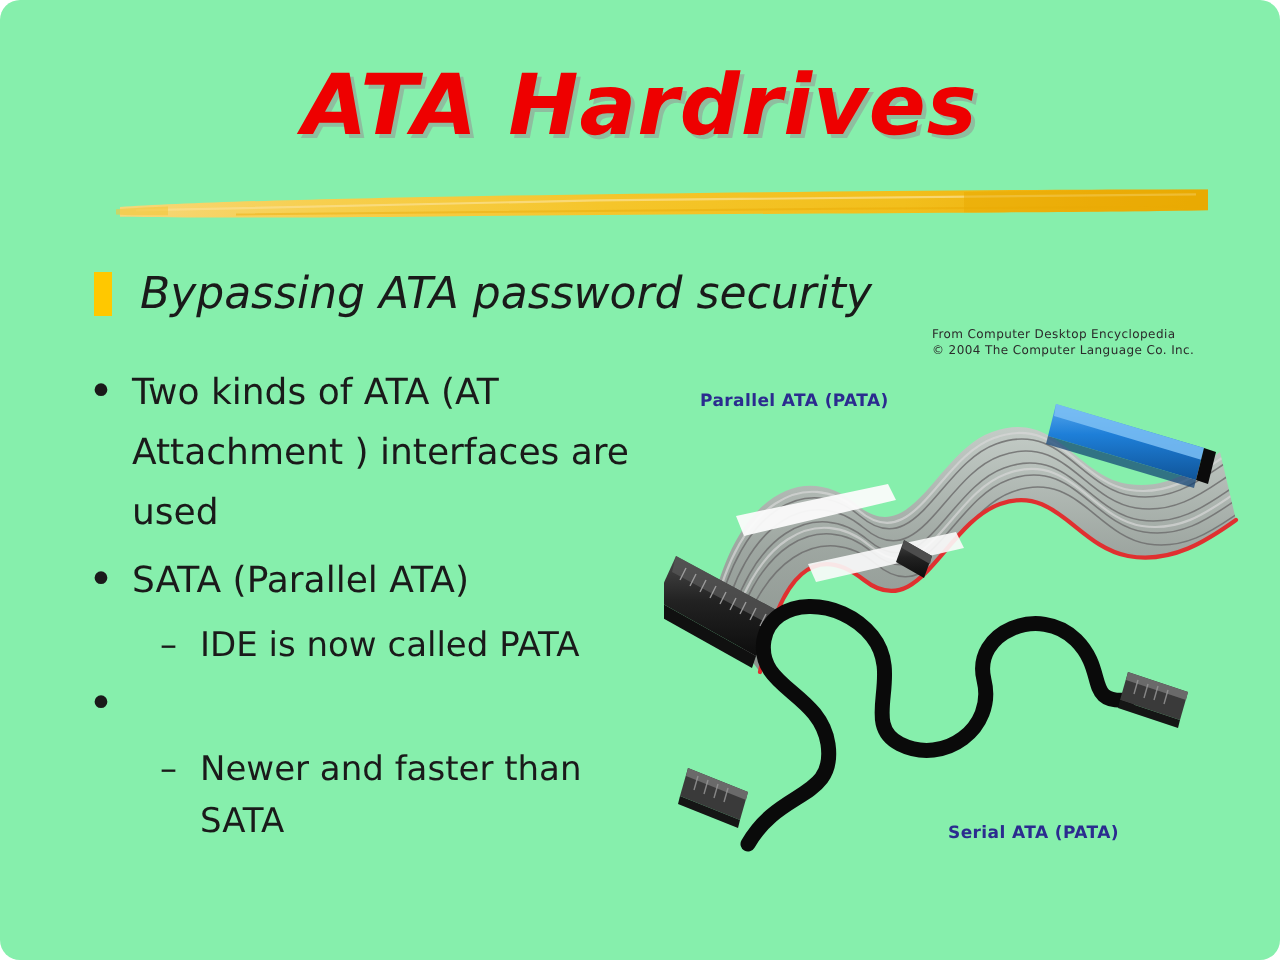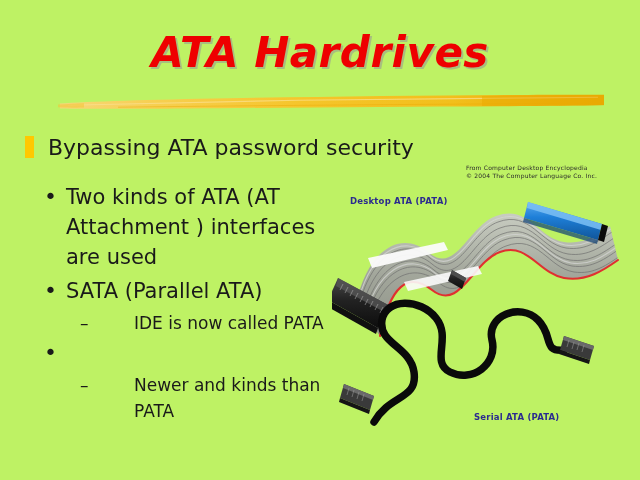--- a/index.html
+++ b/index.html
@@ -8,22 +8,23 @@
     padding: 0;
     background: #ffffff;
   }
   body {
     font-family: "Liberation Sans", sans-serif;
   }
   .slide {
     position: relative;
     width: 640px;
     height: 480px;
-    background: #bef264;
+    background: #86efac;
     overflow: hidden;
+    border-radius: 10px;
   }
 
   
   .title-wrap {
     position: absolute;
     left: 0;
     top: 28px;
     width: 640px;
     text-align: center;
   }
@@ -44,24 +45,25 @@
     position: absolute;
     left: 58px;
     top: 92px;
     width: 548px;
     height: 20px;
   }
 
   
   .heading-row {
     position: absolute;
-    left: 25px;
+    left: 47px;
     top: 136px;
     display: flex;
     align-items: flex-start;
+    font-style: italic;
   }
   .heading-marker {
     width: 9px;
     height: 22px;
     background: #ffc800;
     margin-right: 14px;
     flex: 0 0 auto;
   }
   .heading-text {
     font-family: "DejaVu Sans", sans-serif;
@@ -93,34 +95,33 @@
     color: #1a1a1a;
   }
 
   .lvl1 { margin-left: 0px; }
   .lvl1 .mark {
     font-size: 22px;
     line-height: 30px;
     width: 22px;
   }
   .lvl1 .txt {
-    font-size: 21px;
+    font-size: 18px;
     line-height: 30px;
   }
 
   .lvl2 { margin-left: 36px; margin-bottom: 2px; }
   .lvl2 .mark {
     font-size: 17px;
     line-height: 26px;
     width: 20px;
   }
   .lvl2 .txt {
     font-size: 17px;
     line-height: 26px;
-    margin-left: 34px;
   }
 
   
   .figure {
     position: absolute;
     left: 332px;
     top: 160px;
     width: 300px;
     height: 290px;
   }
@@ -199,32 +200,32 @@
     </div>
     <div class="bullet lvl2">
       <span class="mark">–</span>
       <span class="txt">IDE is now called PATA</span>
     </div>
     <div class="bullet lvl1">
       <span class="mark">•</span>
     </div>
     <div class="bullet lvl2">
       <span class="mark">–</span>
-      <span class="txt">Newer and kinds than PATA</span>
+      <span class="txt">Newer and faster than SATA</span>
     </div>
   </div>
 
   <div class="figure">
 
     <div class="credit">
       <div>From Computer Desktop Encyclopedia</div>
       <div>© 2004  The Computer Language Co. Inc.</div>
     </div>
 
-    <div class="fig-label label-pata">Desktop ATA (PATA)</div>
+    <div class="fig-label label-pata">Parallel ATA (PATA)</div>
     <div class="fig-label label-sata">Serial ATA (PATA)</div>
 
     <svg class="fig-svg" width="300" height="264" viewBox="0 0 300 264" xmlns="http://www.w3.org/2000/svg">
       <defs>
         <linearGradient id="ribGrad" x1="0" y1="0" x2="0" y2="1">
           <stop offset="0%" stop-color="#c9c9c9"></stop>
           <stop offset="50%" stop-color="#a0a0a0"></stop>
           <stop offset="100%" stop-color="#8a8a8a"></stop>
         </linearGradient>
         <linearGradient id="blueGrad" x1="0" y1="0" x2="0" y2="1">

